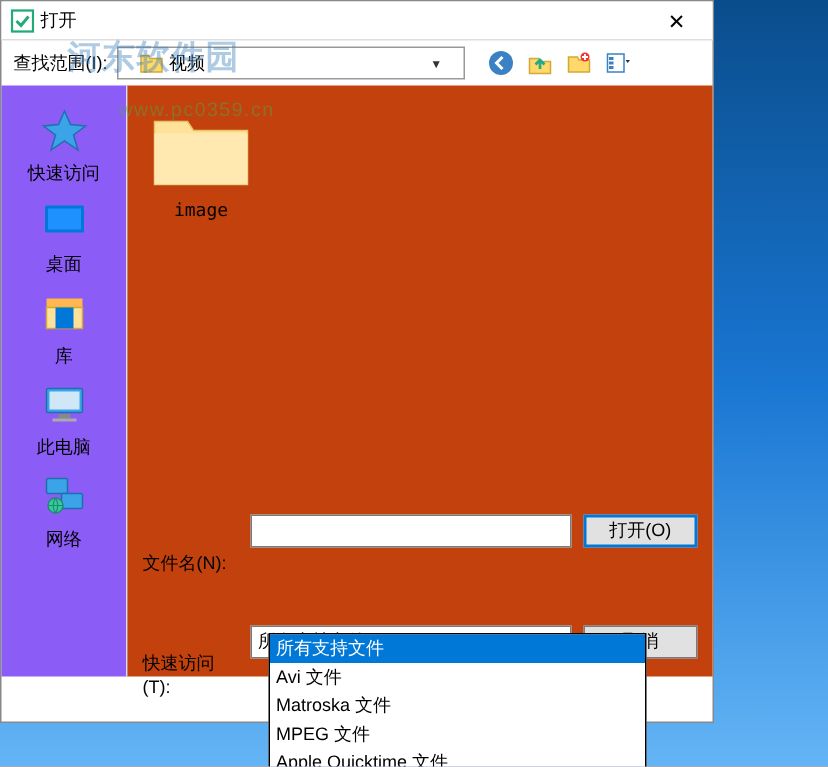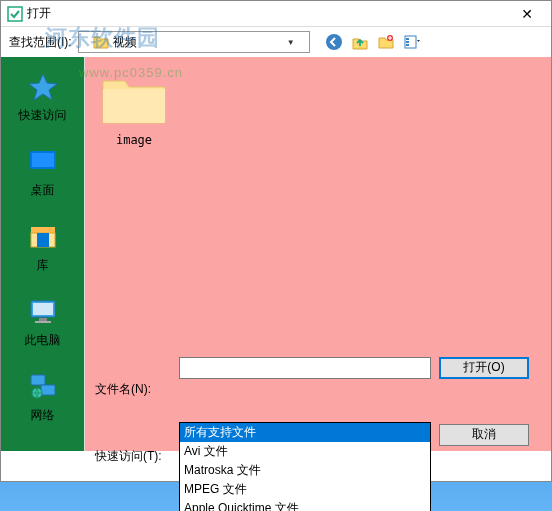--- a/index.html
+++ b/index.html
@@ -1,38 +1,38 @@
 <!DOCTYPE html>
 <html><head>
 <meta charset="utf-8">
 <style>
 * { box-sizing: border-box; margin: 0; padding: 0; font-family: "Microsoft YaHei", SimSun, sans-serif; }
 body { width: 552px; height: 511px; background: linear-gradient(180deg, #0a4d8c 0%, #1976d2 50%, #64b5f6 100%); position: relative; overflow: hidden; }
-.dialog { position: absolute; top: 0; left: 0; width: 552px; height: 482px; background: #fff; border: 1px solid #888; }
+.dialog { position: absolute; top: 0; left: 0; width: 476px; height: 482px; background: #fff; border: 1px solid #888; }
 .titlebar { display: flex; align-items: center; justify-content: space-between; height: 26px; padding: 0 4px 0 6px; background: #fff; border-bottom: 1px solid #ddd; }
 .titlebar-left { display: flex; align-items: center; gap: 4px; }
 .titlebar-icon { width: 16px; height: 16px; display: inline-flex; }
 .titlebar-title { font-size: 12px; }
 .close-btn { width: 40px; height: 24px; display: flex; align-items: center; justify-content: center; font-size: 14px; cursor: pointer; }
 .watermark { position: absolute; top: 22px; left: 44px; font-size: 22px; font-weight: bold; color: rgba(55,125,185,0.4); z-index: 10; pointer-events: none; letter-spacing: 1px; }
 .watermark-sub { position: absolute; top: 64px; left: 78px; font-size: 13px; color: rgba(80,170,80,0.45); z-index: 10; pointer-events: none; letter-spacing: 1px; }
 .toolbar { display: flex; align-items: center; height: 30px; padding: 2px 8px; gap: 4px; }
 .toolbar-label { font-size: 12px; margin-right: 2px; }
 .location-combo { display: flex; align-items: center; width: 232px; height: 22px; border: 1px solid #999; background: #fff; padding: 0 14px; cursor: pointer; }
 .folder-mini { width: 16px; height: 14px; margin-right: 4px; }
 .location-text { flex: 1; font-size: 12px; }
 .combo-arrow { font-size: 8px; color: #333; }
 .tool-icons { display: flex; align-items: center; gap: 6px; margin-left: 10px; }
 .tool-icon { width: 20px; height: 20px; display: flex; align-items: center; justify-content: center; cursor: pointer; }
 .body { display: flex; height: 394px; }
-.sidebar { width: 84px; background: #15803d; border-right: 1px solid #ddd; display: flex; flex-direction: column; align-items: flex-start; padding-top: 10px; gap: 14px; }
+.sidebar { width: 84px; background: #8b5cf6; border-right: 1px solid #ddd; display: flex; flex-direction: column; align-items: flex-start; padding-top: 10px; }
 .side-item { display: flex; flex-direction: column; align-items: center; gap: 4px; cursor: pointer; width: 100%; padding: 4px 0; }
 .side-icon { width: 32px; height: 32px; }
 .side-label { font-size: 12px; }
-.main { flex: 1; background: #fca5a5; position: relative; }
+.main { flex: 1; background: #c2410c; position: relative; }
 .file-area { padding: 14px; display: flex; gap: 20px; align-items: flex-start; }
 .folder-item { display: flex; flex-direction: column; align-items: center; gap: 6px; cursor: pointer; }
 .folder-big { width: 70px; height: 56px; }
 .folder-label { font-size: 12px; font-family: Consolas, monospace; }
 .bottom { position: absolute; bottom: 0; left: 84px; right: 0; padding: 6px 10px 10px; }
 .row { display: flex; align-items: center; margin-bottom: 6px; gap: 8px; }
 .row-label { font-size: 12px; width: 76px; margin-top: 44px; }
 .row-input { width: 252px; height: 22px; border: 1px solid #7a7a7a; font-size: 12px; padding: 0 4px; background: #fff; outline: none; }
 .row-combo { width: 252px; height: 22px; border: 1px solid #7a7a7a; font-size: 12px; padding: 0 4px; background: #fff; display: flex; align-items: center; justify-content: space-between; cursor: pointer; }
 .row-combo-text { font-family: SimSun, sans-serif; }

